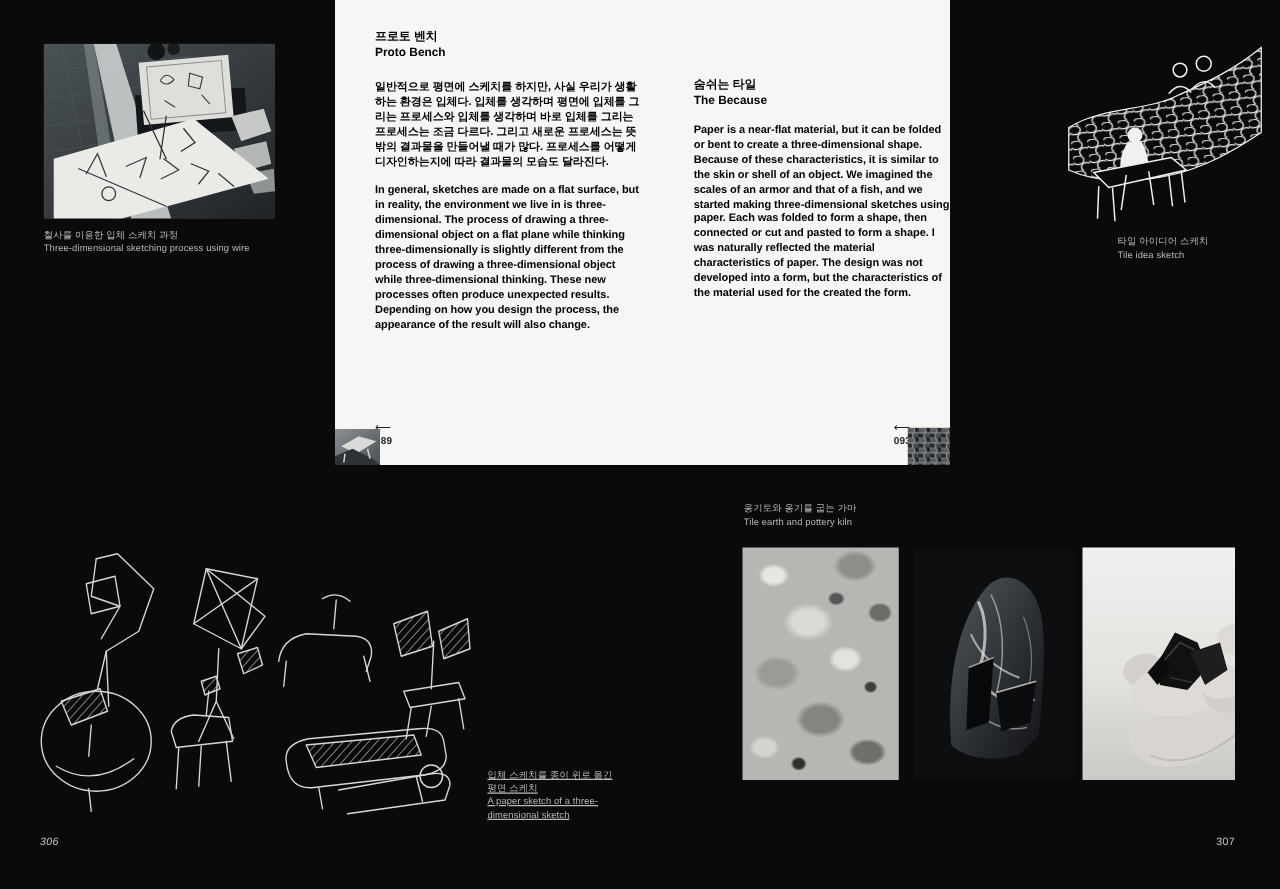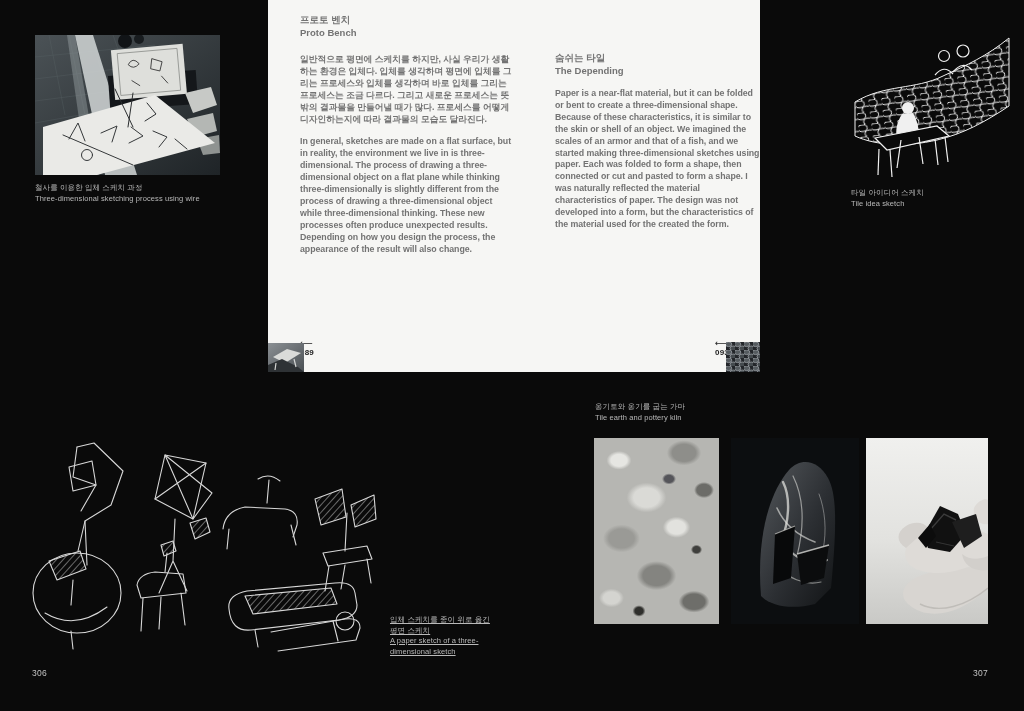--- a/index.html
+++ b/index.html
@@ -15,40 +15,40 @@
   .cap div{white-space:nowrap;}
 
   .pagenum{color:#c4c4c4;font-size:8.5px;letter-spacing:.3px;}
 
   
   .photo-tl{left:35px;top:35px;width:185px;height:140px;overflow:hidden;background:#2c3134;}
   .cap-tl{left:35px;top:183px;}
 
   
   .white-page{left:268px;top:0;width:492px;height:372px;background:#f6f6f4;}
-  .article{position:absolute;top:14px;color:#737373;}
+  .article{position:absolute;top:24px;color:#000000;}
   .article.colL{left:32px;width:213px;}
   .article.colR{left:287px;width:205px;margin-top:38px;}
   .article .t{font-weight:700;font-size:9.5px;line-height:12.5px;}
   .article .b{font-weight:700;font-size:8.8px;line-height:11.9px;letter-spacing:-.05px;}
   .article .b.ko{margin-top:15px;}
   .article .b.en{margin-top:11px;}
 
   .ref{position:absolute;top:339px;color:#222;}
   .ref .arrow{display:block;font-family:"DejaVu Sans",sans-serif;font-size:9px;line-height:9px;}
   .ref .num{display:block;font-weight:700;font-size:8px;line-height:10px;letter-spacing:.2px;}
   .refL{left:32px;}
   .refR{left:447px;}
 
   .thumbL{left:0;bottom:0;width:36px;height:29px;overflow:hidden;}
   .thumbR{right:0;bottom:0;width:34px;height:30px;overflow:hidden;}
 
   
   .illus-tr{left:845px;top:18px;width:172px;height:164px;}
-  .cap-tr{left:851px;top:188px;}
+  .cap-tr{left:894px;top:188px;}
 
   
   .sketches{left:15px;top:433px;width:365px;height:230px;}
   .cap-mid{left:390px;top:615px;text-decoration:underline;}
 
   
   .cap-br{left:595px;top:402px;}
   .photo{top:438px;height:186px;overflow:hidden;}
   .p1{left:594px;width:125px;
       background:
@@ -132,21 +132,21 @@
 
 <div class="abs white-page">
   <div class="article colL">
     <div class="t">프로토 벤치</div>
     <div class="t">Proto Bench</div>
     <div class="b ko">일반적으로 평면에 스케치를 하지만, 사실 우리가 생활하는 환경은 입체다. 입체를 생각하며 평면에 입체를 그리는 프로세스와 입체를 생각하며 바로 입체를 그리는 프로세스는 조금 다르다. 그리고 새로운 프로세스는 뜻밖의 결과물을 만들어낼 때가 많다. 프로세스를 어떻게 디자인하는지에 따라 결과물의 모습도 달라진다.</div>
     <div class="b en">In general, sketches are made on a flat surface, but in reality, the environment we live in is three-dimensional. The process of drawing a three-dimensional object on a flat plane while thinking three-dimensionally is slightly different from the process of drawing a three-dimensional object while three-dimensional thinking. These new processes often produce unexpected results. Depending on how you design the process, the appearance of the result will also change.</div>
   </div>
   <div class="article colR">
     <div class="t">숨쉬는 타일</div>
-    <div class="t">The Depending</div>
+    <div class="t">The Because</div>
     <div class="b en">Paper is a near-flat material, but it can be folded or bent to create a three-dimensional shape. Because of these characteristics, it is similar to the skin or shell of an object. We imagined the scales of an armor and that of a fish, and we started making three-dimensional sketches using paper. Each was folded to form a shape, then connected or cut and pasted to form a shape. I was naturally reflected the material characteristics of paper. The design was not developed into a form, but the characteristics of the material used for the created the form.</div>
   </div>
 
   <div class="ref refL">
     <span class="arrow">⟵</span>
     <span class="num">089</span>
   </div>
   <div class="ref refR">
     <span class="arrow">⟵</span>
     <span class="num">093</span>
@@ -324,14 +324,14 @@
       <path d="M58,96 L74,68 L92,76 L100,96 L84,114 L62,110 Z" fill="#111111"></path>
       <path d="M86,84 L110,76 L116,98 L98,110 Z" fill="#1e1e1e"></path>
       <path d="M64,92 L78,76 L90,82" stroke="#3c3c3c" stroke-width="1.4" fill="none"></path>
       <path d="M70,104 L88,108" stroke="#333" stroke-width="1.2" fill="none"></path>
       <path d="M52,100 L64,86 L70,98 L60,110 Z" fill="#0c0c0c"></path>
     </g>
     <path d="M96,116 C104,122 112,122 122,118 L122,132 C108,134 98,128 96,116 Z" fill="#d2cfcb"></path>
   </svg>
 </div>
 
-<div class="abs pagenum" style="left:32px;top:668px;">306</div>
+<div class="abs pagenum" style="left:32px;top:668px;font-style:italic;">306</div>
 <div class="abs pagenum" style="right:36px;top:668px;">307</div>
 
 </body></html>

